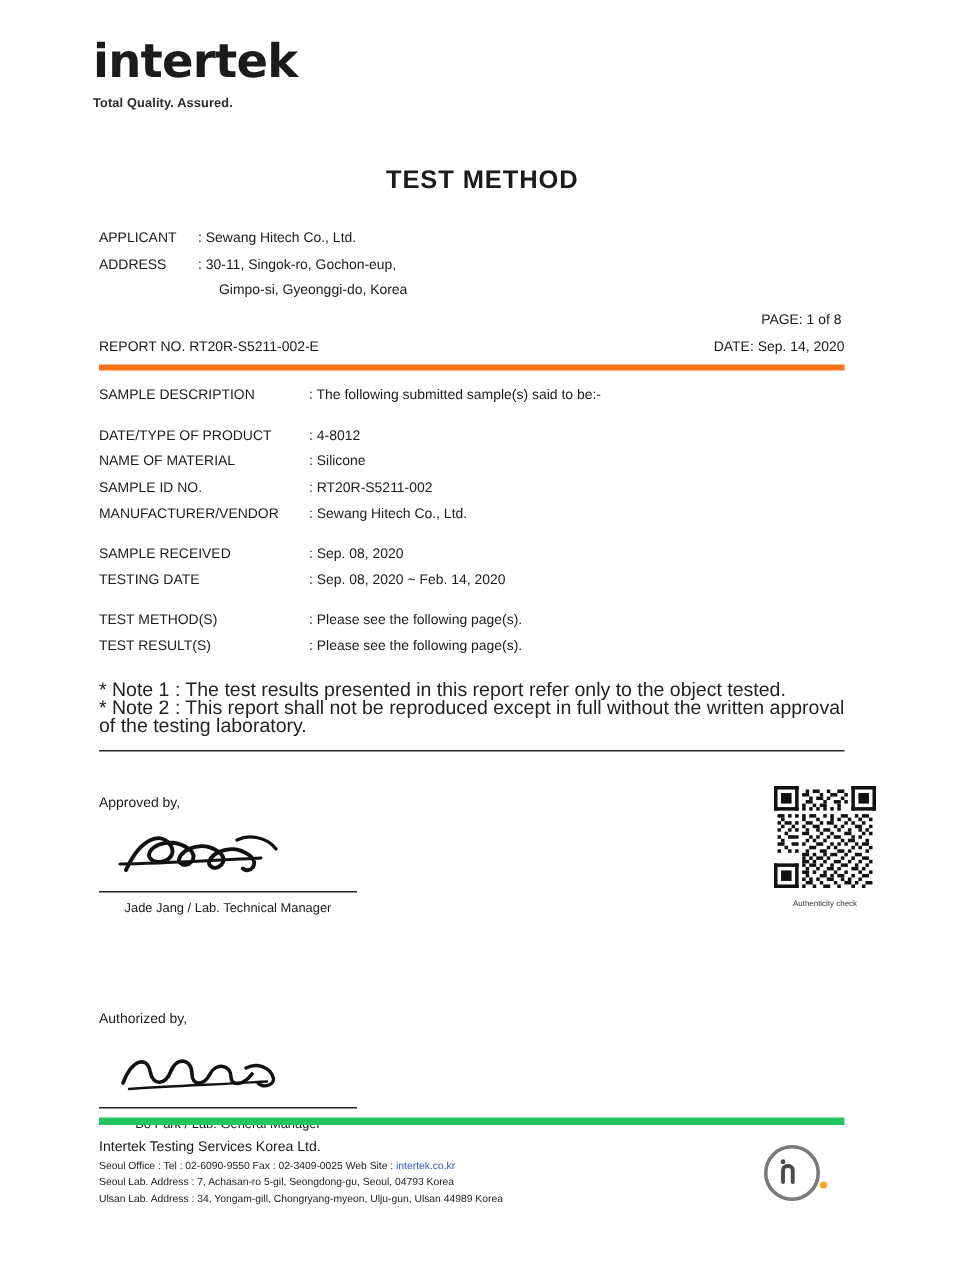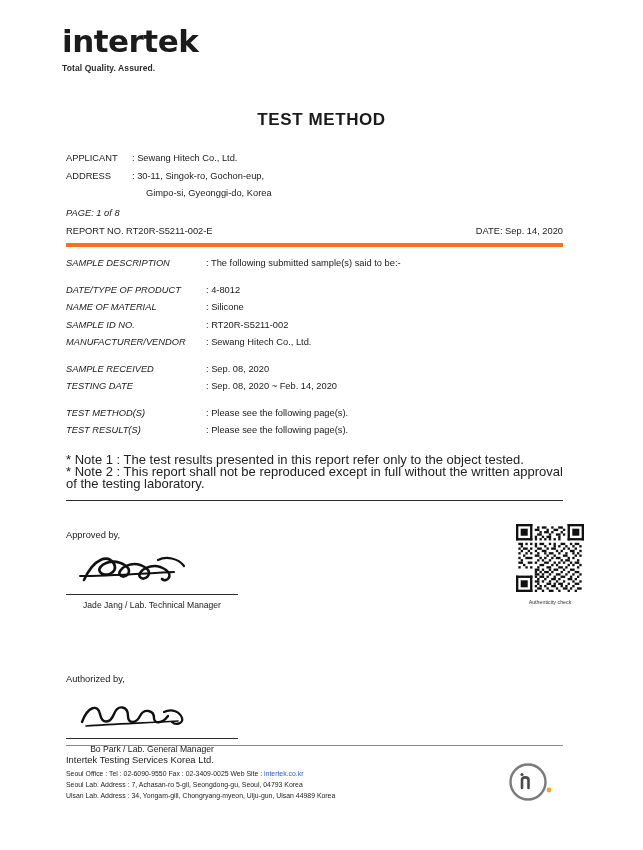--- a/index.html
+++ b/index.html
@@ -84,23 +84,22 @@
   
   .pagedate {
     position: absolute;
     left: 66px;
     top: 205px;
     width: 497px;
     font-size: 9.3px;
     line-height: 17.5px;
   }
   .pagedate .pgline {
-    text-align: left;
+    text-align: right;
     padding-right: 2px;
-    font-style: italic;
   }
   .reportline {
     display: flex;
     justify-content: space-between;
     align-items: baseline;
     padding-bottom: 3px;
     border-bottom: 4px solid #f97316;
   }
 
   
@@ -114,21 +113,20 @@
     border-bottom: 1px solid #2a2a2a;
     padding-bottom: 10px;
   }
   .brow {
     display: flex;
     align-items: baseline;
   }
   .brow .bl {
     width: 140px;
     flex: 0 0 140px;
-    font-style: italic;
   }
   .brow .bv {
     flex: 1 1 auto;
   }
   .spacer { height: 9px; }
 
   .notes {
     margin-top: 14px;
     font-size: 13px;
     line-height: 12px;
@@ -190,21 +188,21 @@
     font-size: 5.3px;
     color: #333;
   }
 
   
   .footer {
     position: absolute;
     left: 66px;
     top: 745px;
     width: 497px;
-    border-top: 1px solid #22c55e;
+    border-top: 5px solid #22c55e;
     padding-top: 8px;
   }
   .footer .fname {
     font-size: 9.4px;
     margin-bottom: 3px;
   }
   .footer .fline {
     font-size: 6.9px;
     line-height: 11px;
     color: #222;

